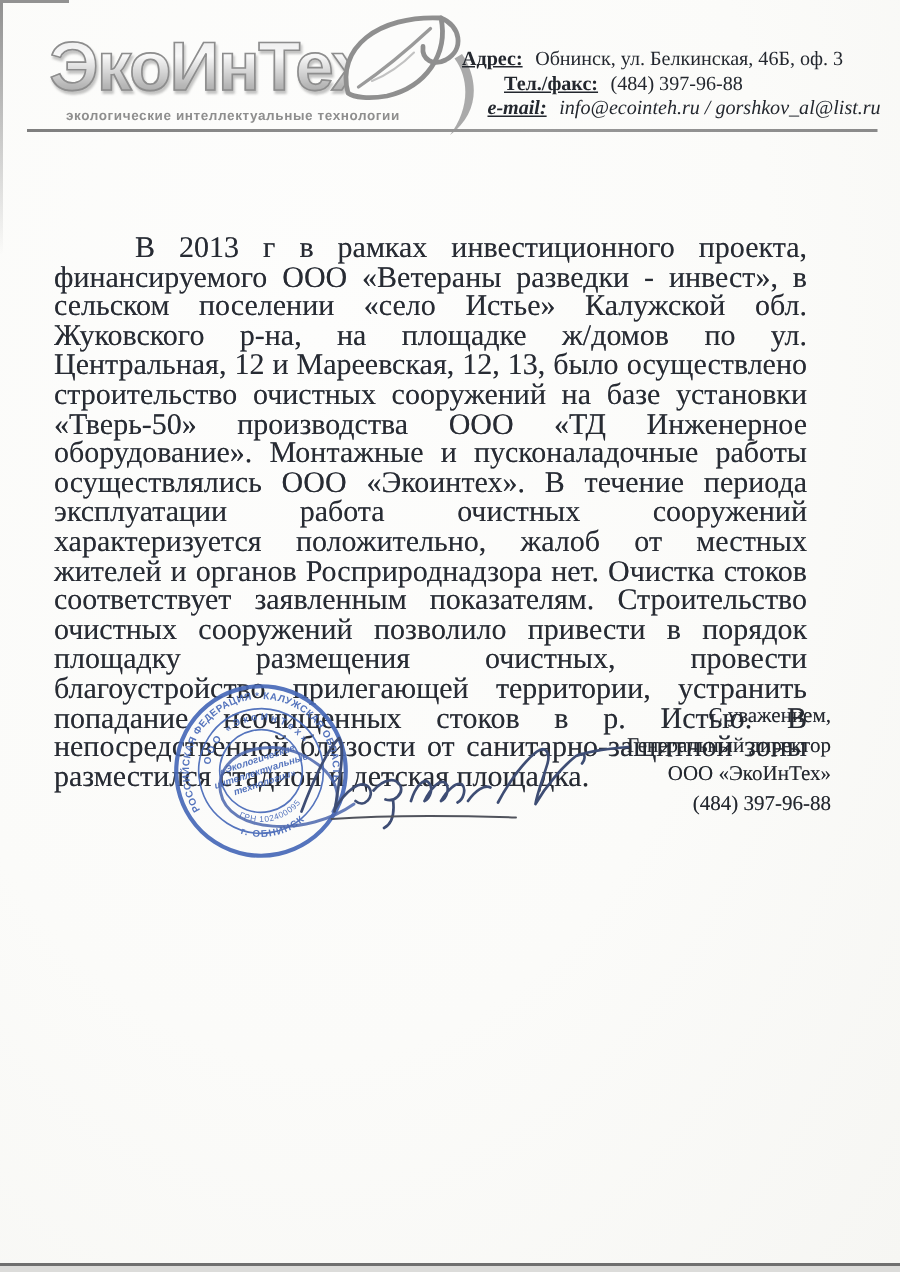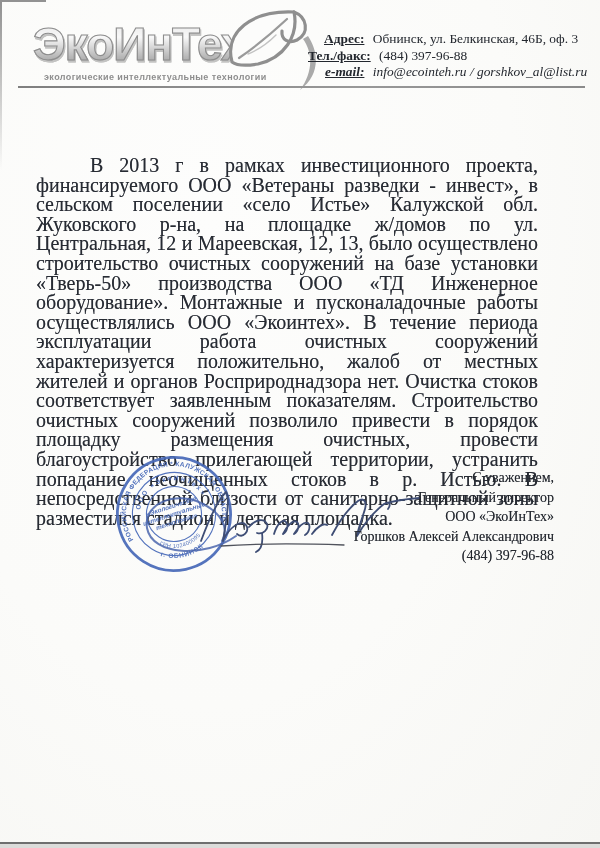--- a/index.html
+++ b/index.html
@@ -31,23 +31,23 @@
   .logo-tagline{
     position:absolute;left:44px;top:72px;
     font-family:Liberation Sans, sans-serif;font-weight:bold;font-size:9px;
     letter-spacing:.4px;color:#8e8e8e;
   }
   .leaf-icon{position:absolute;left:222px;top:2px;}
   .contact-block{
     position:absolute;left:308px;top:31px;width:286px;
     font-size:13.4px;line-height:16.6px;color:#23272e;
   }
-  .contact-line{white-space:nowrap;margin-left:16px;}
+  .contact-line{white-space:nowrap;}
   .contact-line .lbl{font-weight:bold;text-decoration:underline;}
-  .cl-phone{margin-left:0;}
+  .cl-phone{margin-left:28px;}
   .cl-email{margin-left:17px;font-style:italic;}
   .lbl{margin-right:5px;}
   .header-rule{position:absolute;left:18px;top:86px;width:567px;height:2px;
     background:linear-gradient(90deg,#7f7f7f,#989898 60%,#8a8a8a);}
 
   
   .letter-paragraph{
     position:absolute;left:36px;top:136px;width:502px;
     font-size:20px;line-height:19.6px;text-align:justify;text-indent:54px;
     color:#272b33;text-shadow:0 0 .4px rgba(45,50,60,.55);
@@ -150,17 +150,16 @@
              M 357 536 C 364 524 375 511 384 504 C 390 500 391 505 388 509
              M 384 504 C 395 500 407 499 419 498" fill="none" stroke="#3e4d74" stroke-width="1.8" stroke-linecap="round" stroke-linejoin="round"></path>
 
     <path d="M 221 546 C 255 543.5 300 543.5 344 545" fill="none" stroke="#50535c" stroke-width="1.3" stroke-linecap="round"></path>
   </svg>
 
   <div class="closing-block">
     <div>С уважением,</div>
     <div>Генеральный директор</div>
     <div>ООО «ЭкоИнТех»</div>
-    <div>Горшков Алексей Александрович</div>
     <div>(484) 397-96-88</div>
   </div>
 
 </div>
 
 </body></html>

